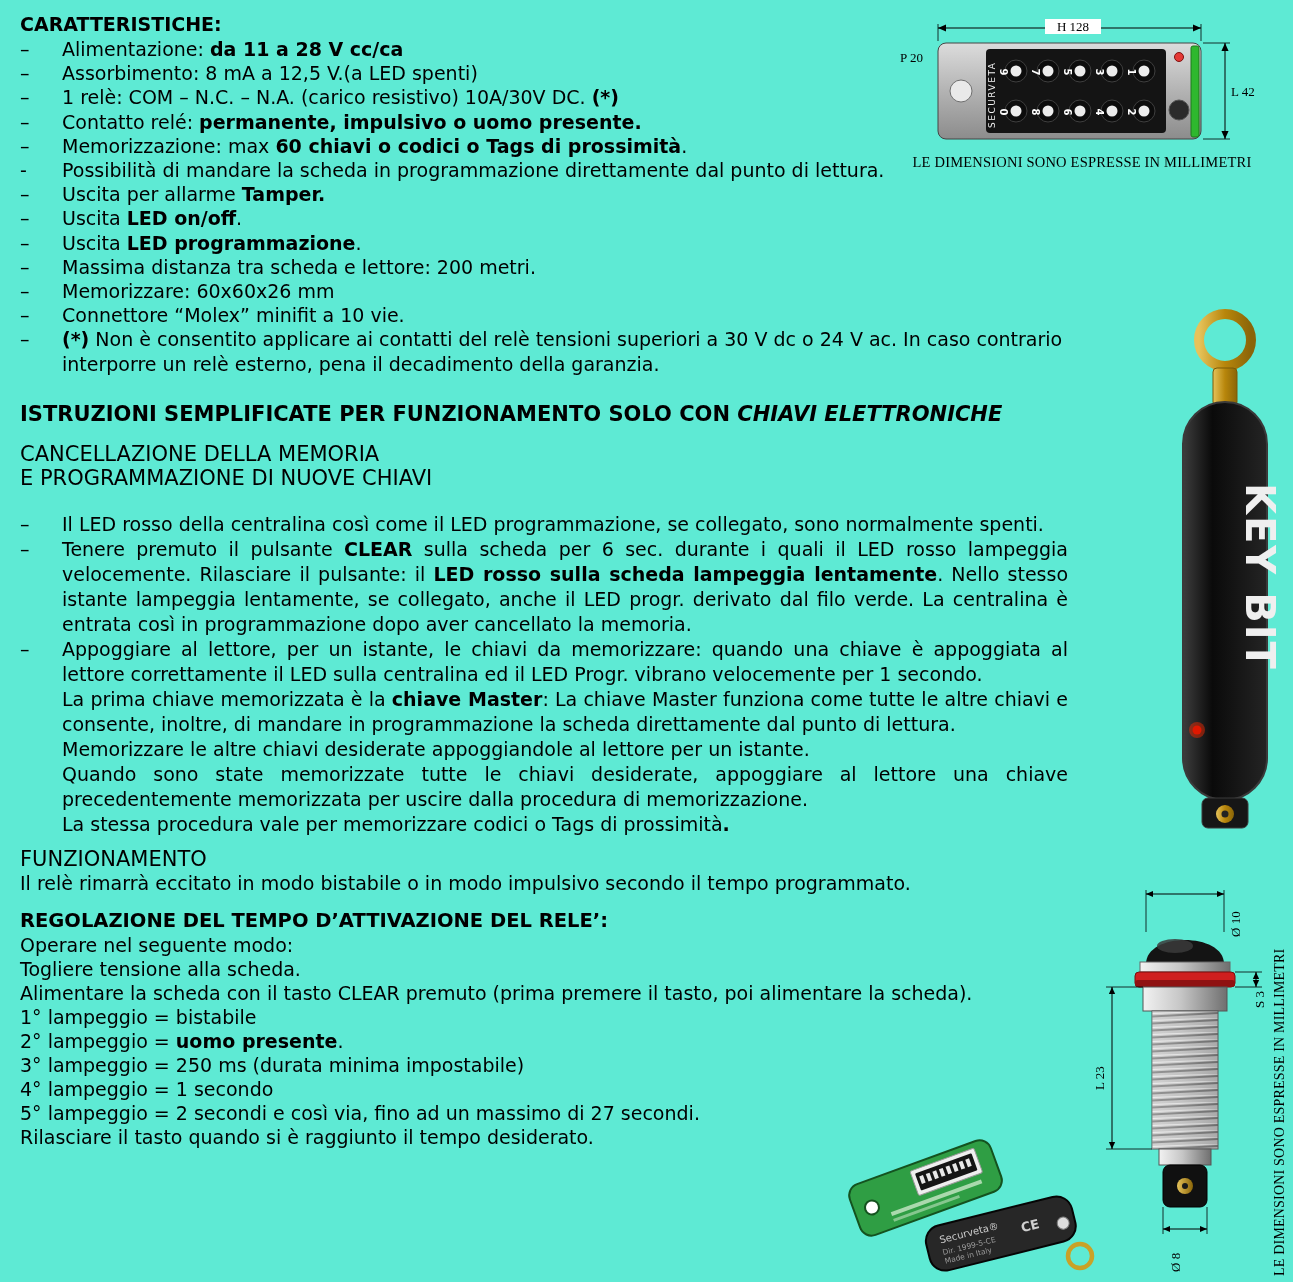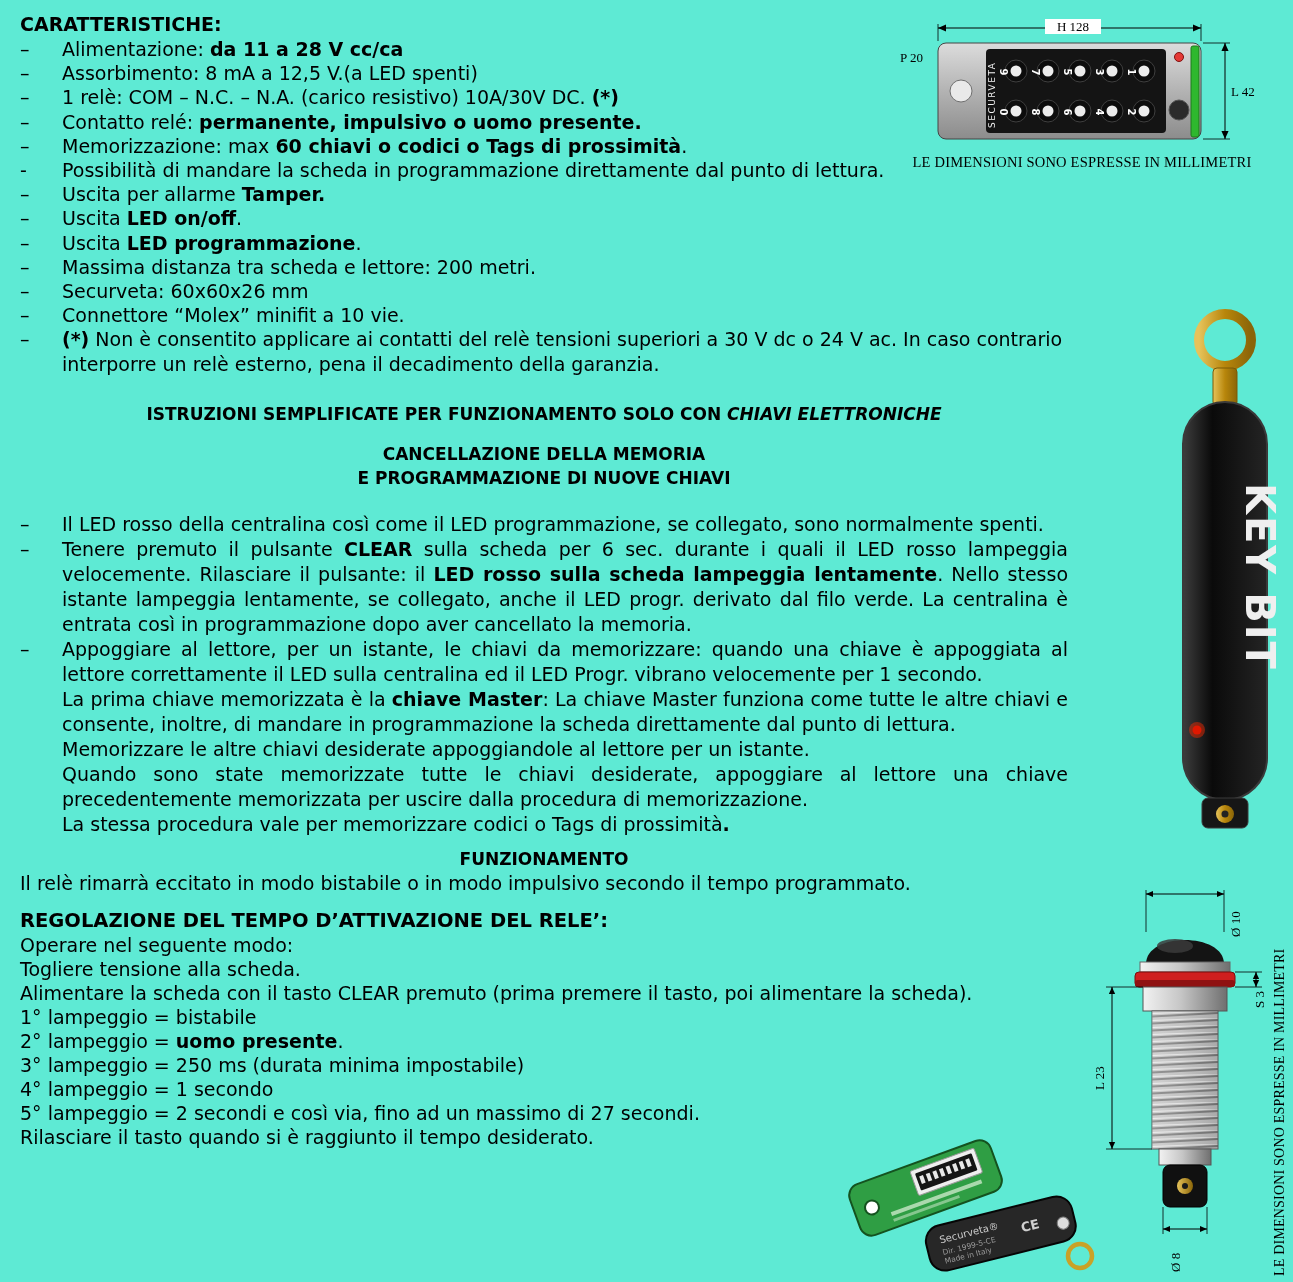--- a/index.html
+++ b/index.html
@@ -7,21 +7,21 @@
   .page{position:relative;width:1293px;height:1282px;background:#5eead4;color:#000;
         font-family:"DejaVu Sans",sans-serif;overflow:hidden;}
   .main{position:absolute;left:20px;top:12px;width:1048px;}
   .sec-title{font-weight:bold;font-size:19px;line-height:25px;}
   .li{display:flex;align-items:flex-start;}
   .marker{flex:0 0 42px;}
   .li-text{flex:1;}
   .caratteristiche{font-size:19px;line-height:24.2px;}
   .memoria{font-size:19px;line-height:25px;margin-top:22px;}
   .memoria .li-text{text-align:justify;}
-  .h-center{text-align:center;font-weight:bold;font-size:17px;line-height:24px;}
+  .h-center{font-weight:normal;font-size:21px;line-height:24px;}
   .istruzioni{margin-top:26px;}
   .cancellazione{margin-top:16px;}
   .funz-title{margin-top:10px;}
   .lines{font-size:19px;line-height:24px;}
   .reg-title{margin-top:14px;font-weight:bold;font-size:19.5px;line-height:24px;}
   .fig{position:absolute;}
   .fig-caption{font-family:"Liberation Serif",serif;font-size:14.5px;text-align:center;
                letter-spacing:.2px;margin-top:2px;}
   .v-caption{position:absolute;left:1272px;top:1276px;width:392px;height:16px;
              transform:rotate(-90deg);transform-origin:0 0;white-space:nowrap;
@@ -72,21 +72,21 @@
         <div class="li">
           <span class="marker">–</span>
           <div class="li-text"><span>Uscita </span><b>LED programmazione</b><span>.</span></div>
         </div>
         <div class="li">
           <span class="marker">–</span>
           <div class="li-text"><span>Massima distanza tra scheda e lettore: 200 metri.</span></div>
         </div>
         <div class="li">
           <span class="marker">–</span>
-          <div class="li-text"><span>Securveta:   60x60x26 mm</span></div>
+          <div class="li-text"><span>Memorizzare:   60x60x26 mm</span></div>
         </div>
         <div class="li">
           <span class="marker">–</span>
           <div class="li-text"><span>Connettore “Molex” minifit a 10 vie.</span></div>
         </div>
         <div class="li">
           <span class="marker">–</span>
           <div class="li-text"><b>(*)</b><span> Non è consentito applicare ai contatti del relè tensioni superiori a 30 V dc o 24 V ac. In caso contrario interporre un relè esterno, pena il decadimento della garanzia.</span></div>
         </div>
       </div>

